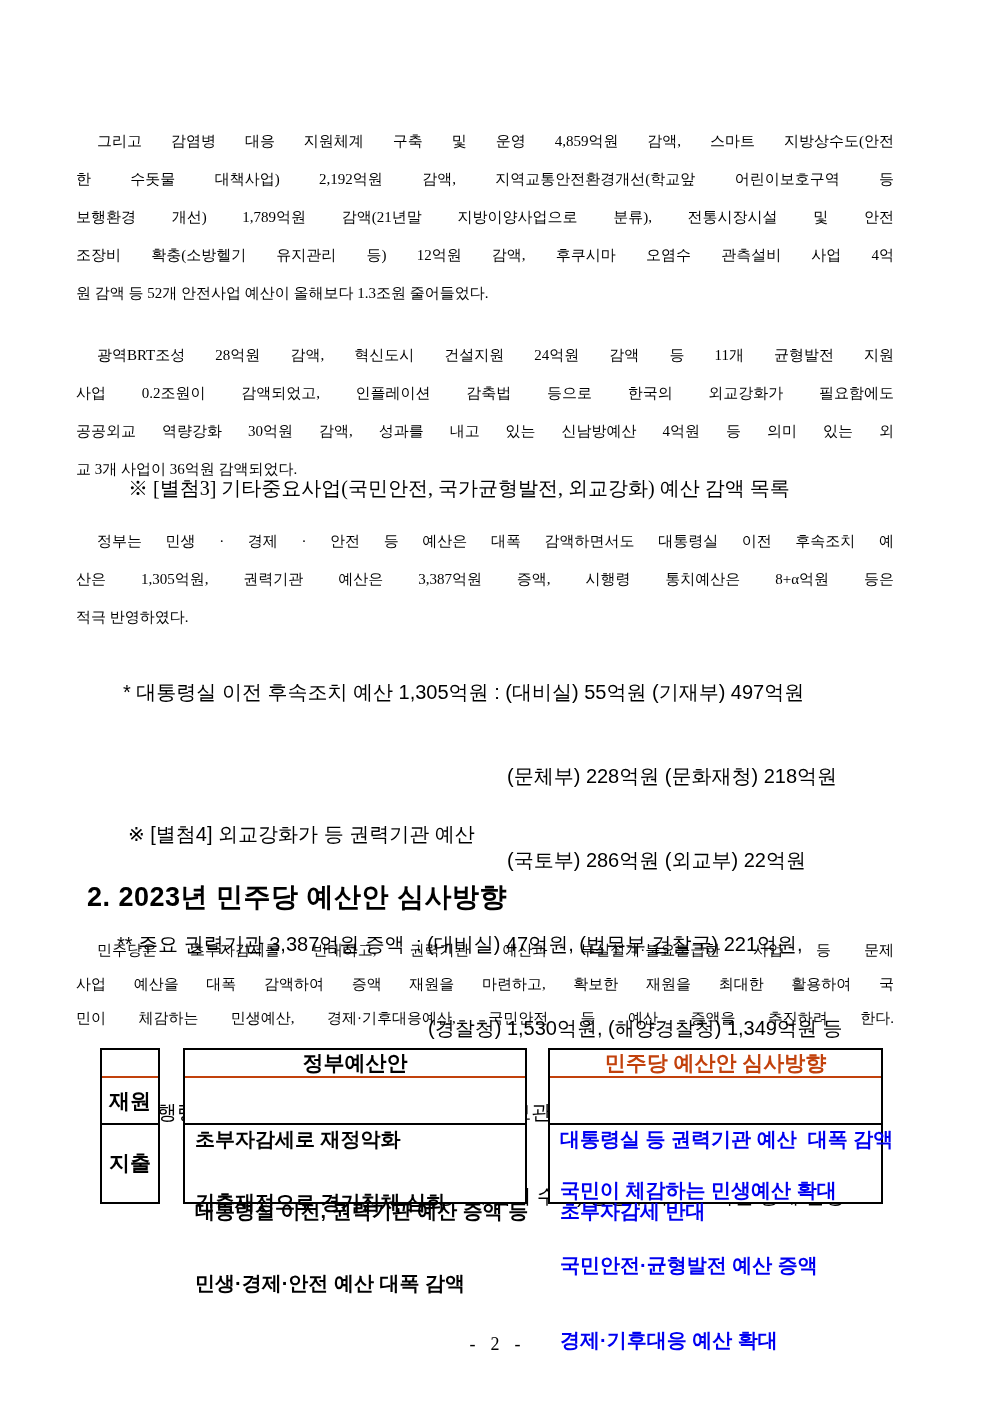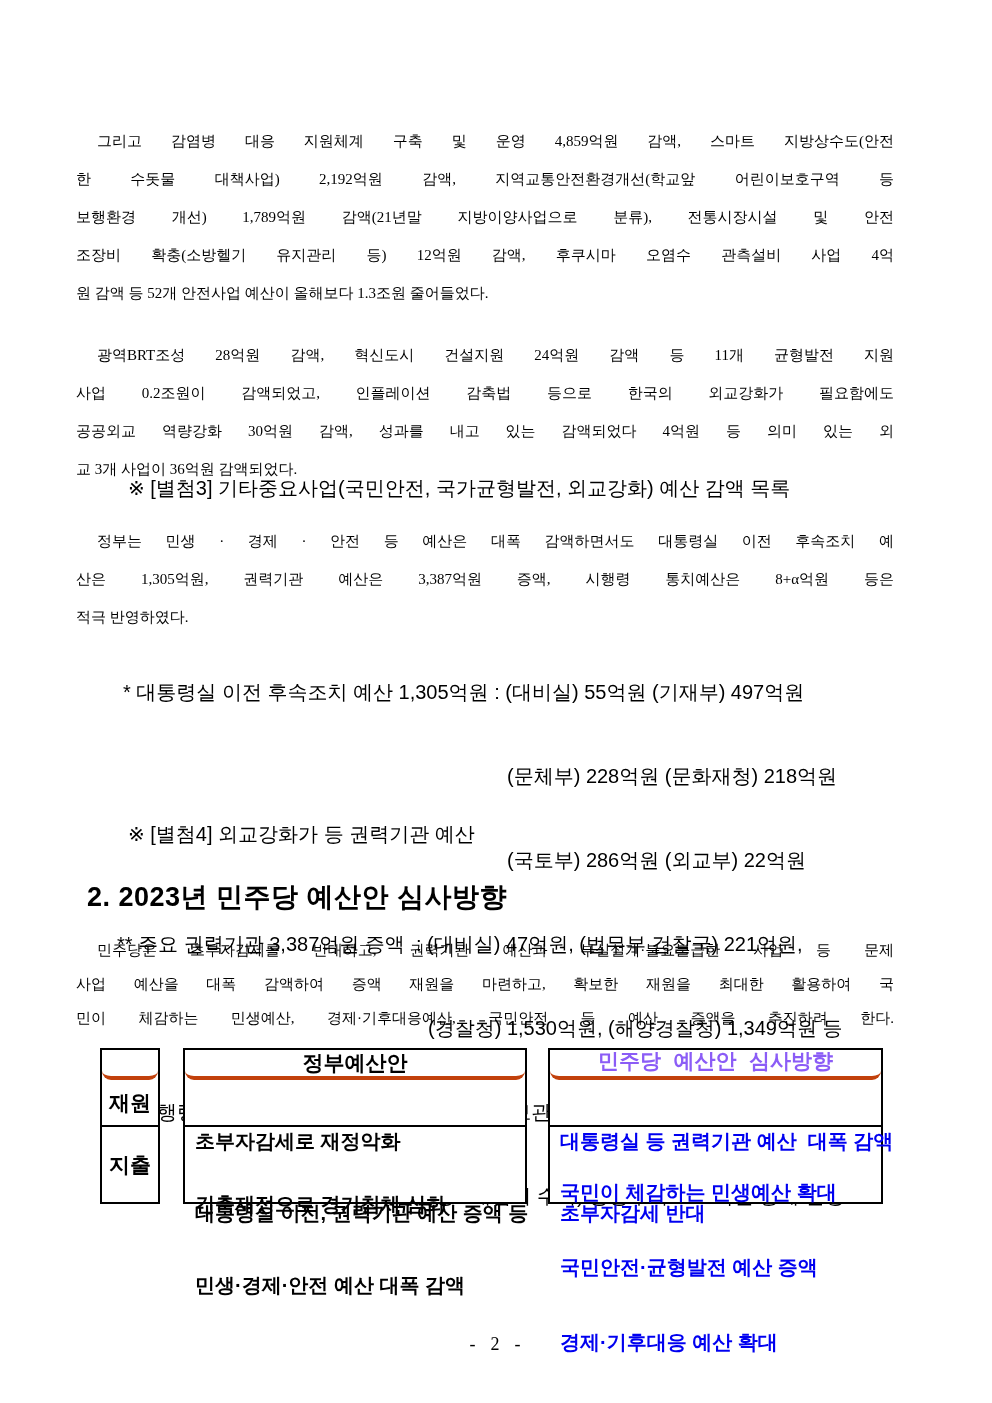--- a/index.html
+++ b/index.html
@@ -47,43 +47,43 @@
   }
   
   .tbox{
     position:absolute;top:1048px;
     border:2px solid #000;box-sizing:border-box;
     font-family:"Liberation Sans","DejaVu Sans",sans-serif;
     font-weight:bold;font-size:20px;
     background:#fff;
   }
   .tbox .thead{
-    height:26px;border-bottom:4px solid #c2410c;
+    height:26px;border-bottom:2px solid #c2410c;
     display:flex;align-items:center;justify-content:center;
-    font-size:21px;line-height:24px;border-radius:9px;
+    font-size:21px;line-height:24px;
   }
   .tbox .trow1{
     height:47px;border-bottom:2px solid #000;
     padding:1px 0 0 10px;box-sizing:border-box;
     line-height:24px;white-space:pre;
   }
   .tbox .trow2{
     height:75px;
     padding:3px 0 0 10px;box-sizing:border-box;
     line-height:25px;white-space:pre;
   }
   .labelbox{left:100px;width:60px;height:156px;}
   .labelbox .trow1,.labelbox .trow2{
     padding:0;display:flex;align-items:center;justify-content:center;
     font-size:21px;white-space:normal;
   }
   .govbox{left:183px;width:344px;height:156px;}
   .govbox .trow2{padding-top:10px;line-height:27px;}
   .dembox{left:548px;width:335px;height:156px;color:#0000f0;}
-  .dembox .thead{color:#8b5cf6;font-family:Liberation Mono, monospace;}
+  .dembox .thead{color:#c2410c;}
   
   .pagenum{
     position:absolute;left:0;top:1334px;width:992px;
     text-align:center;font-size:18px;letter-spacing:2px;
     white-space:pre;
   }
 </style>
 </head>
 <body>
 
@@ -93,25 +93,25 @@
     <div class="line indent">그리고 감염병 대응 지원체계 구축 및 운영 4,859억원 감액, 스마트 지방상수도(안전</div>
     <div class="line">한 수돗물 대책사업) 2,192억원 감액, 지역교통안전환경개선(학교앞 어린이보호구역 등</div>
     <div class="line">보행환경 개선) 1,789억원 감액(21년말 지방이양사업으로 분류), 전통시장시설 및 안전</div>
     <div class="line">조장비 확충(소방헬기 유지관리 등) 12억원 감액, 후쿠시마 오염수 관측설비 사업 4억</div>
     <div class="line lastline">원 감액 등 52개 안전사업 예산이 올해보다 1.3조원 줄어들었다.</div>
   </div>
 
   <div class="para" style="top:336px;">
     <div class="line indent">광역BRT조성 28억원 감액, 혁신도시 건설지원 24억원 감액 등 11개 균형발전 지원</div>
     <div class="line">사업 0.2조원이 감액되었고, 인플레이션 감축법 등으로 한국의 외교강화가 필요함에도</div>
-    <div class="line">공공외교 역량강화 30억원 감액, 성과를 내고 있는 감액되었다 4억원 등 의미 있는 외</div>
+    <div class="line">공공외교 역량강화 30억원 감액, 성과를 내고 있는 신남방예산 4억원 등 의미 있는 외</div>
     <div class="line lastline">교 3개 사업이 36억원 감액되었다.</div>
   </div>
 
-  <div class="note" style="top:474px;padding-left:40px;">※ [별첨3] 기타중요사업(국민안전, 국가균형발전, 외교강화) 예산 감액 목록</div>
+  <div class="note" style="top:474px;padding-left:40px;font-family:Liberation Serif, serif;">※ [별첨3] 기타중요사업(국민안전, 국가균형발전, 외교강화) 예산 감액 목록</div>
 
   <div class="para" style="top:522px;">
     <div class="line indent">정부는 민생 · 경제 · 안전 등 예산은 대폭 감액하면서도 대통령실 이전 후속조치 예</div>
     <div class="line">산은 1,305억원, 권력기관 예산은 3,387억원 증액, 시행령 통치예산은 8+α억원 등은</div>
     <div class="line lastline">적극 반영하였다.</div>
   </div>
 
   <div class="starblock">
     <div class="sline s0">* 대통령실 이전 후속조치 예산 1,305억원 : (대비실) 55억원 (기재부) 497억원</div>
     <div class="sline s1">(문체부) 228억원 (문화재청) 218억원</div>

